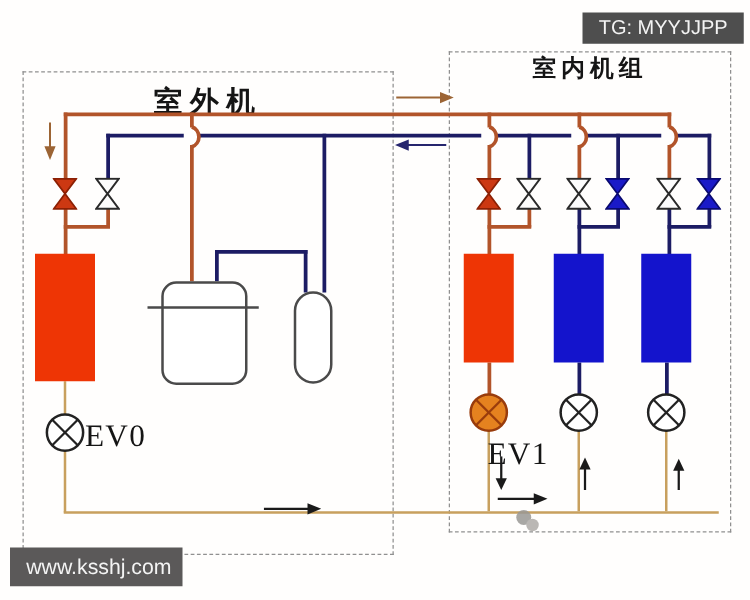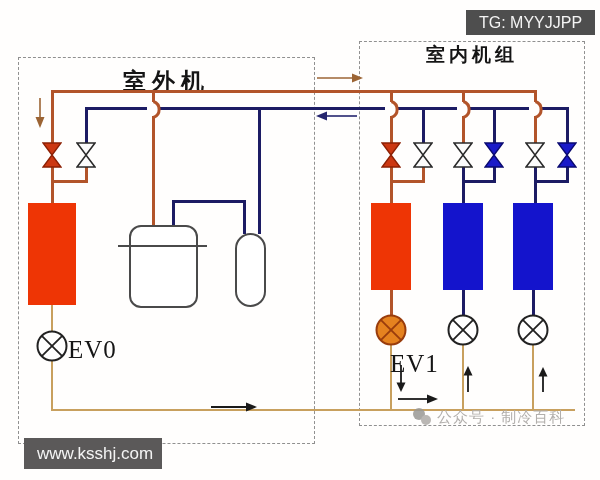--- a/index.html
+++ b/index.html
@@ -194,18 +194,17 @@
   </svg>
   <svg class="arrow" style="left:537px;top:366px;" width="12" height="27">
     <line x1="6" y1="26" x2="6" y2="9" style="stroke:var(--c-arrow-black,#1a1a1a)" stroke-width="1.8"></line>
       <polygon points="1.5,10.5 10.5,10.5 6,1" style="fill:var(--c-arrow-black,#1a1a1a)"></polygon>
   </svg>
 
   <svg class="wm-logo" style="left:410px;top:406px;opacity:.85;" width="26" height="22">
     <circle cx="9" cy="8" r="6" fill="#9a9895"></circle>
       <circle cx="16" cy="14" r="5" fill="#aeaba8"></circle>
   </svg>
-  <div class="watermark-text" style="left:437px;top:408px;">公众号 · 制冷百科</div>
 
   <div class="badge tg" style="left:466px;top:10px;width:129px;height:25px;">TG: MYYJJPP</div>
-  <div class="badge site" style="left:24px;top:438px;width:138px;height:31px;">www.ksshj.com</div>
+  <div class="badge site" style="left:8px;top:438px;width:138px;height:31px;">www.ksshj.com</div>
 
 </div>
 
 </body></html>

